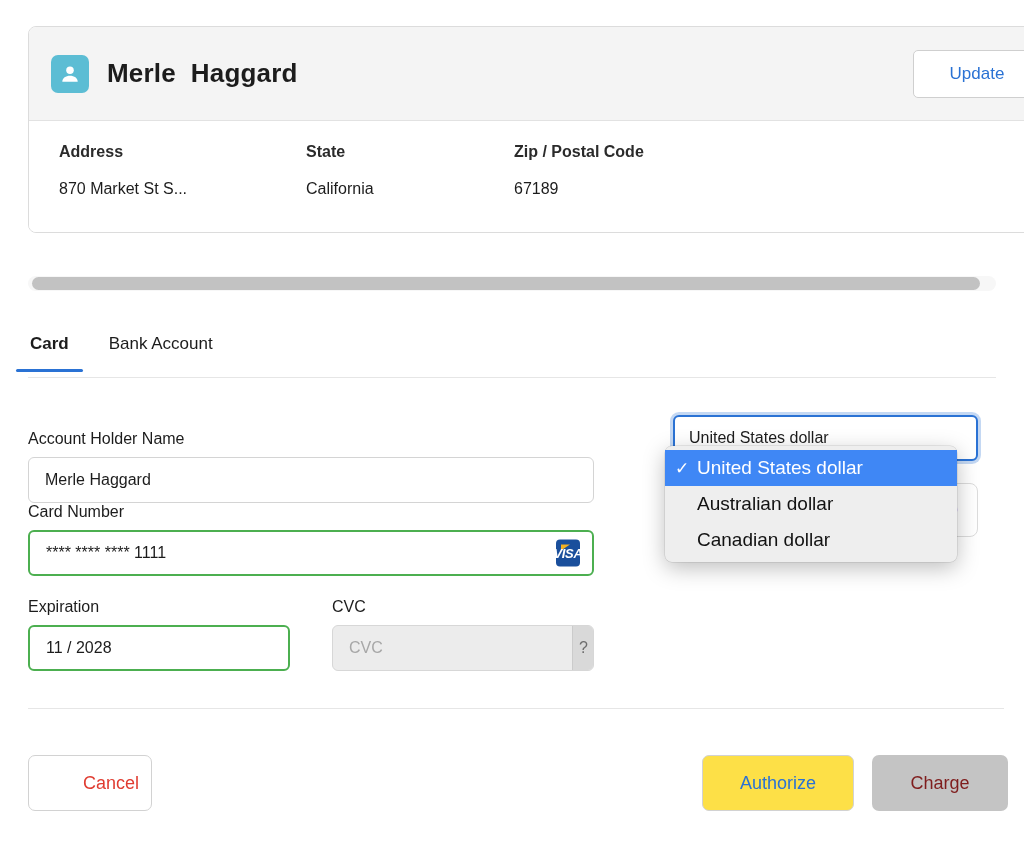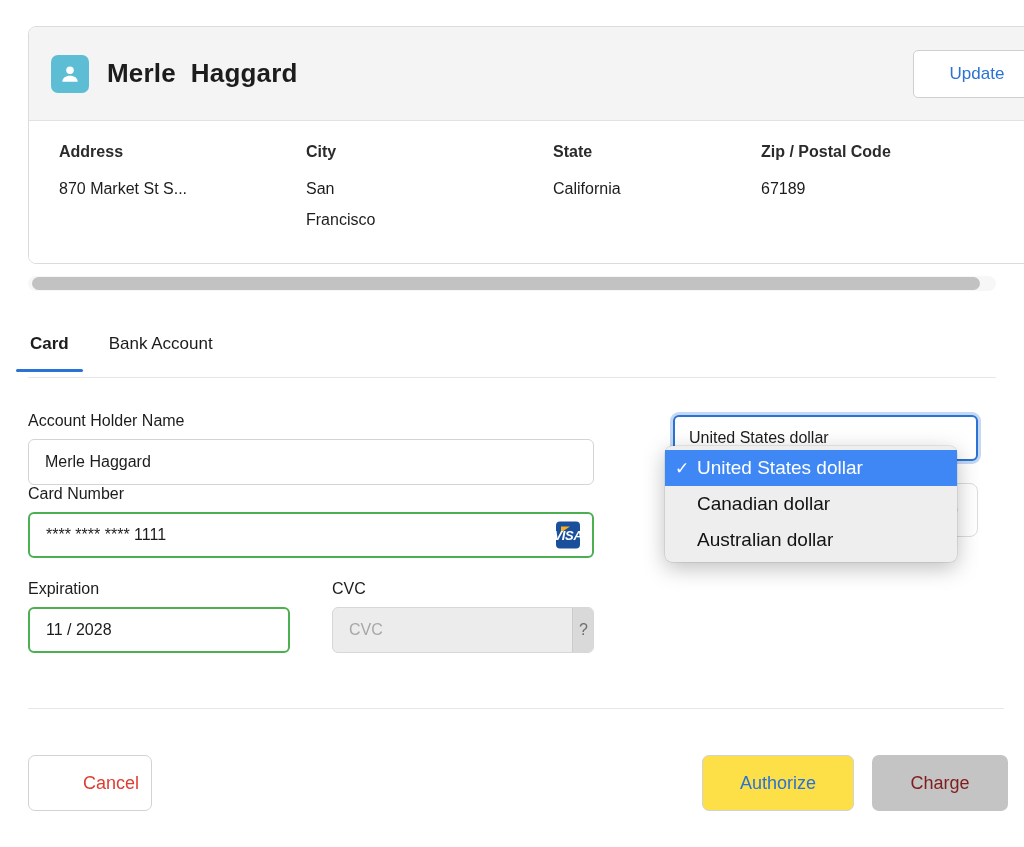--- a/index.html
+++ b/index.html
@@ -115,21 +115,21 @@
   .tab.active { font-weight: bold; }
   .tab.active::after {
     content: "";
     position: absolute;
     left: -12px; right: -12px; bottom: -1px;
     height: 3px; background: #2a72d4;
     border-radius: 2px;
   }
 
   
-  .form-left { position: absolute; left: 28px; top: 412px; width: 566px; }
+  .form-left { position: absolute; left: 28px; top: 430px; width: 566px; }
   .field-label {
     font-size: 16px; color: #1c1c1c; margin-bottom: 9px; white-space: pre;
   }
   .txt-input {
     width: 566px; height: 46px;
     border: 1px solid #d4d4d4;
     border-radius: 6px;
     background: #ffffff;
     font-size: 16px;
     font-family: "Liberation Sans", sans-serif;
@@ -305,25 +305,20 @@
       </div>
       <div class="contact-name">Merle  Haggard</div>
       <button class="update-btn">Update</button>
     </div>
 
     <div class="contact-body">
       <div class="addr-col c1">
         <div class="addr-label">Address</div>
         <div class="addr-value">870 Market St S...</div>
       </div>
-      <div class="addr-col c2">
-        <div class="addr-label">City</div>
-        <div class="addr-value">San
-Francisco</div>
-      </div>
       <div class="addr-col c3">
         <div class="addr-label">State</div>
         <div class="addr-value">California</div>
       </div>
       <div class="addr-col c4">
         <div class="addr-label">Zip / Postal Code</div>
         <div class="addr-value">67189</div>
       </div>
     </div>
   </div>
@@ -374,25 +369,25 @@
     </div>
   </div>
 
   <div class="dropdown-menu">
     <div class="dd-item selected">
       <span class="dd-check">✓</span>
       <span>United States dollar</span>
     </div>
     <div class="dd-item">
       <span class="dd-check"></span>
-      <span>Canadian dollar</span>
+      <span>Australian dollar</span>
     </div>
     <div class="dd-item">
       <span class="dd-check"></span>
-      <span>Australian dollar</span>
+      <span>Canadian dollar</span>
     </div>
   </div>
 
   <div class="footer-divider"></div>
   <div class="footer">
     <button class="btn btn-cancel">Cancel</button>
     <button class="btn btn-authorize">Authorize</button>
     <button class="btn btn-charge">Charge</button>
   </div>
 

